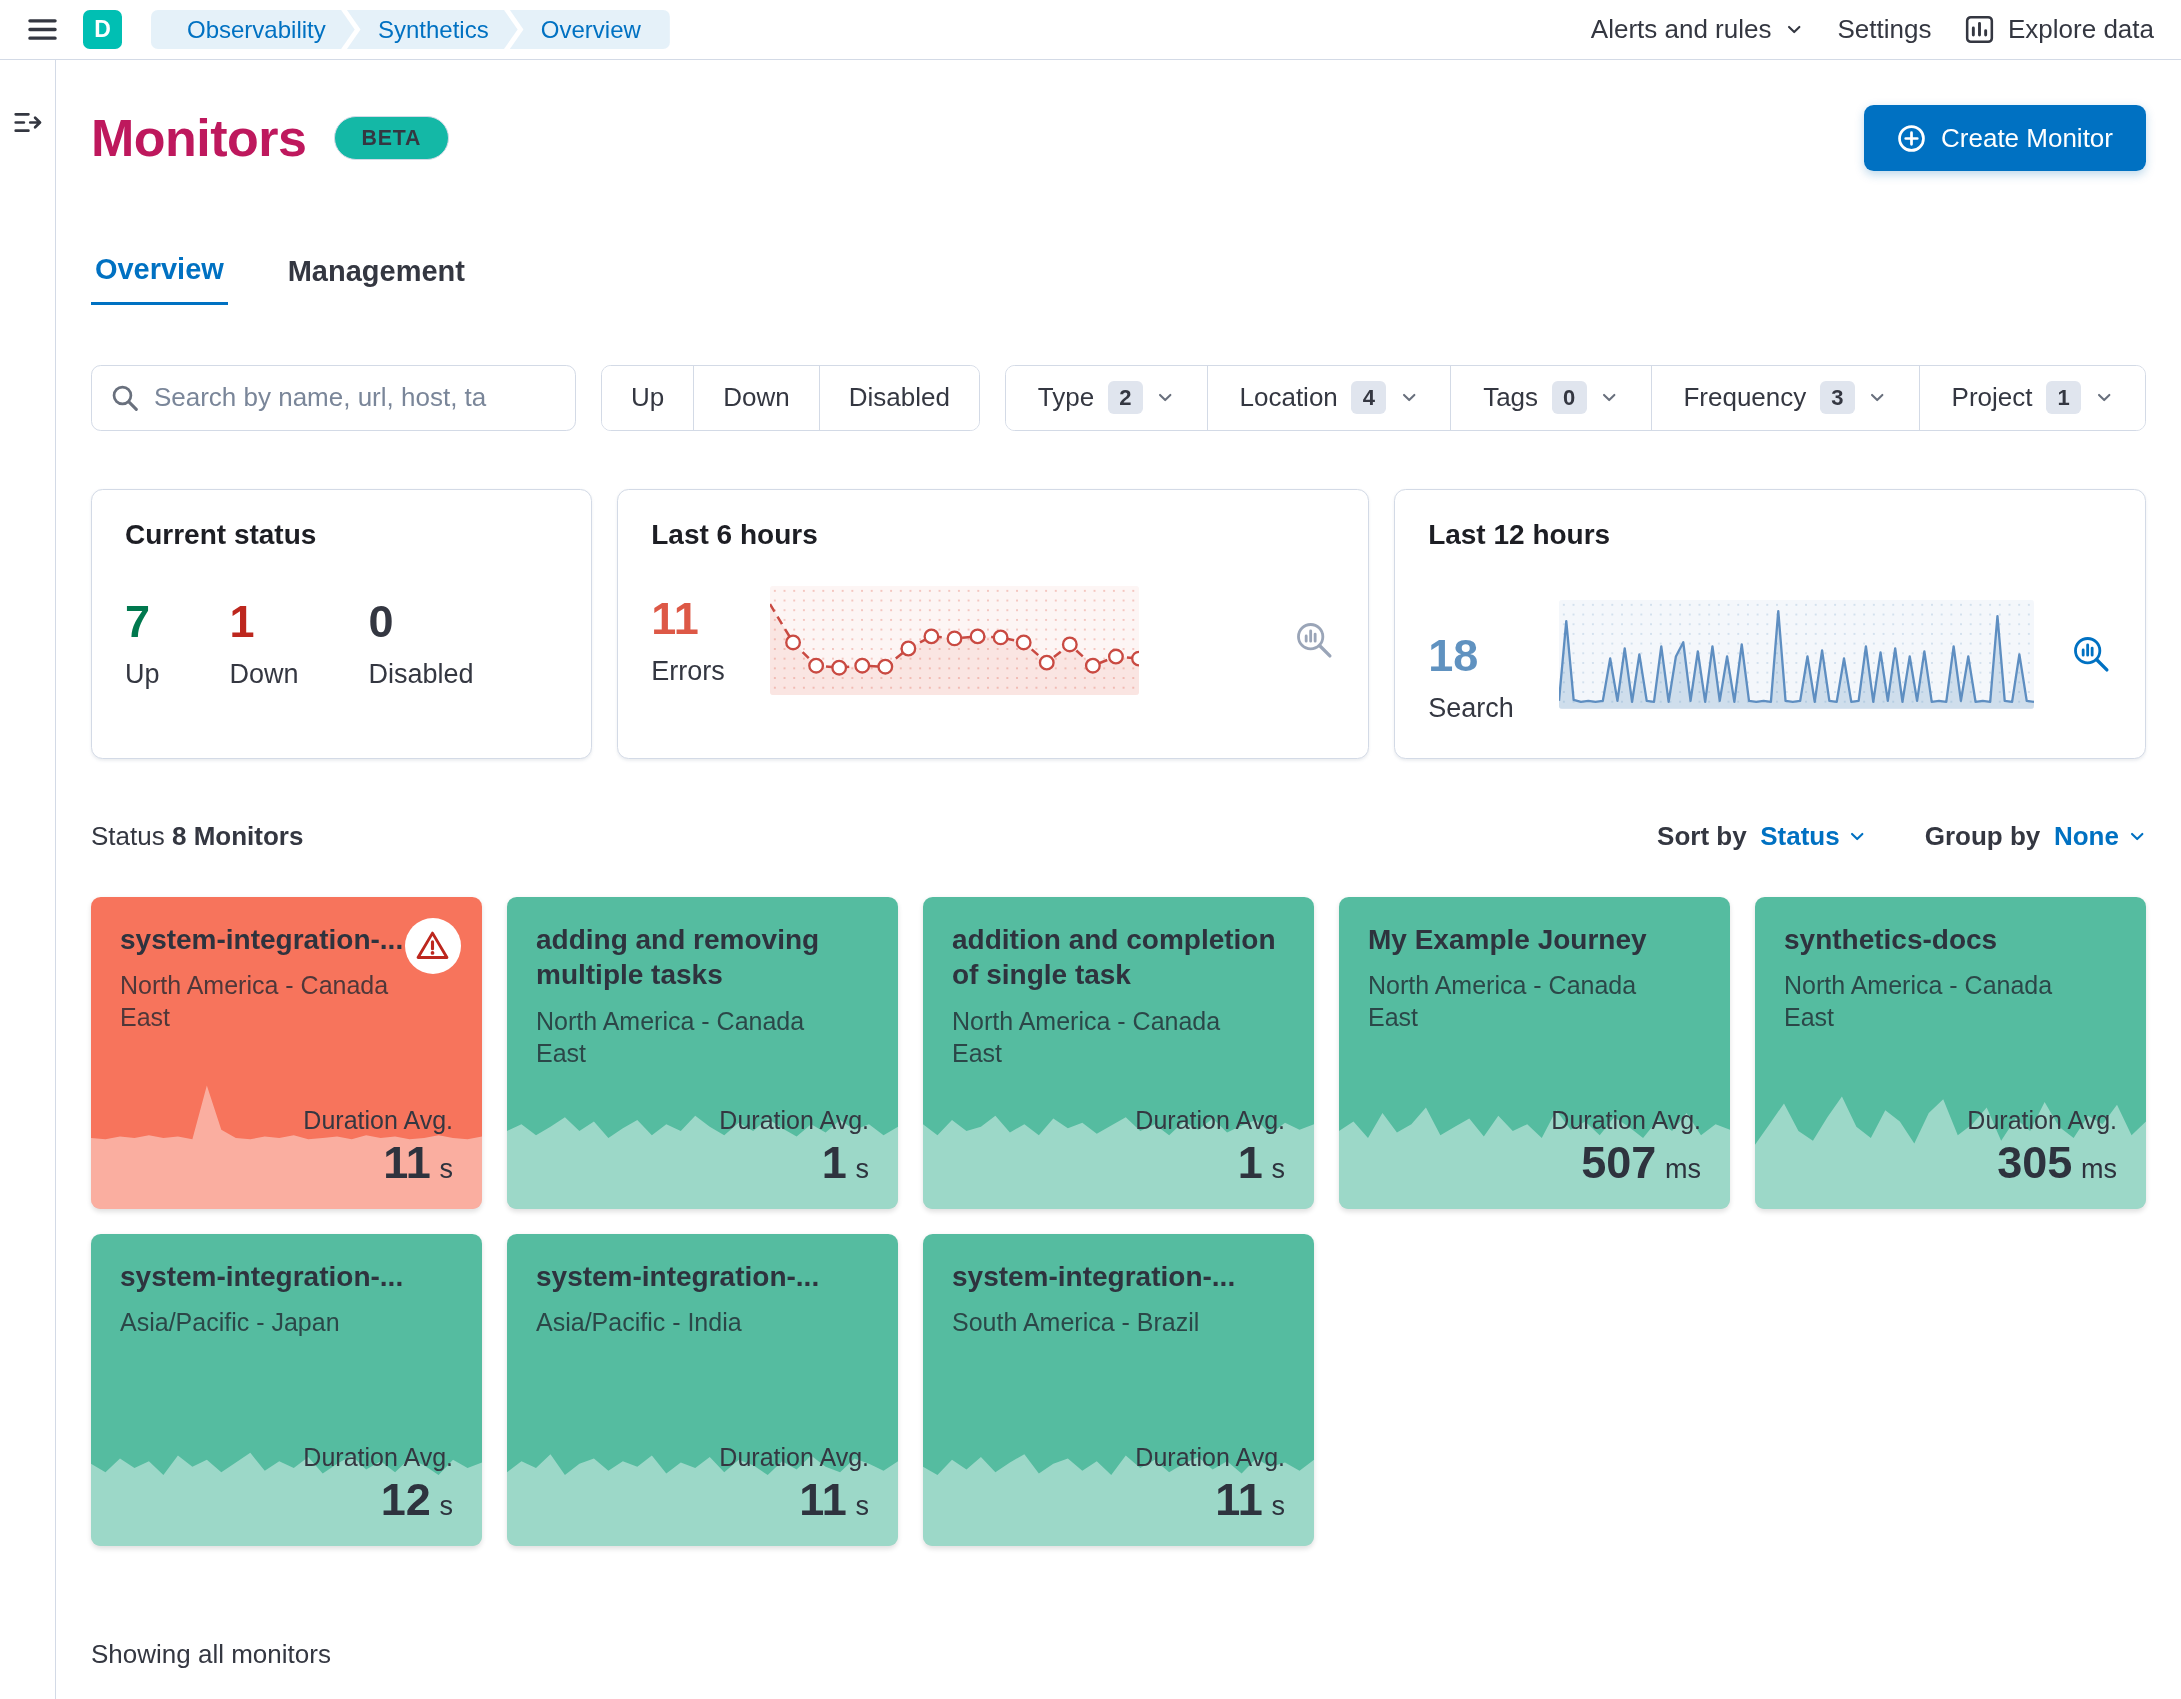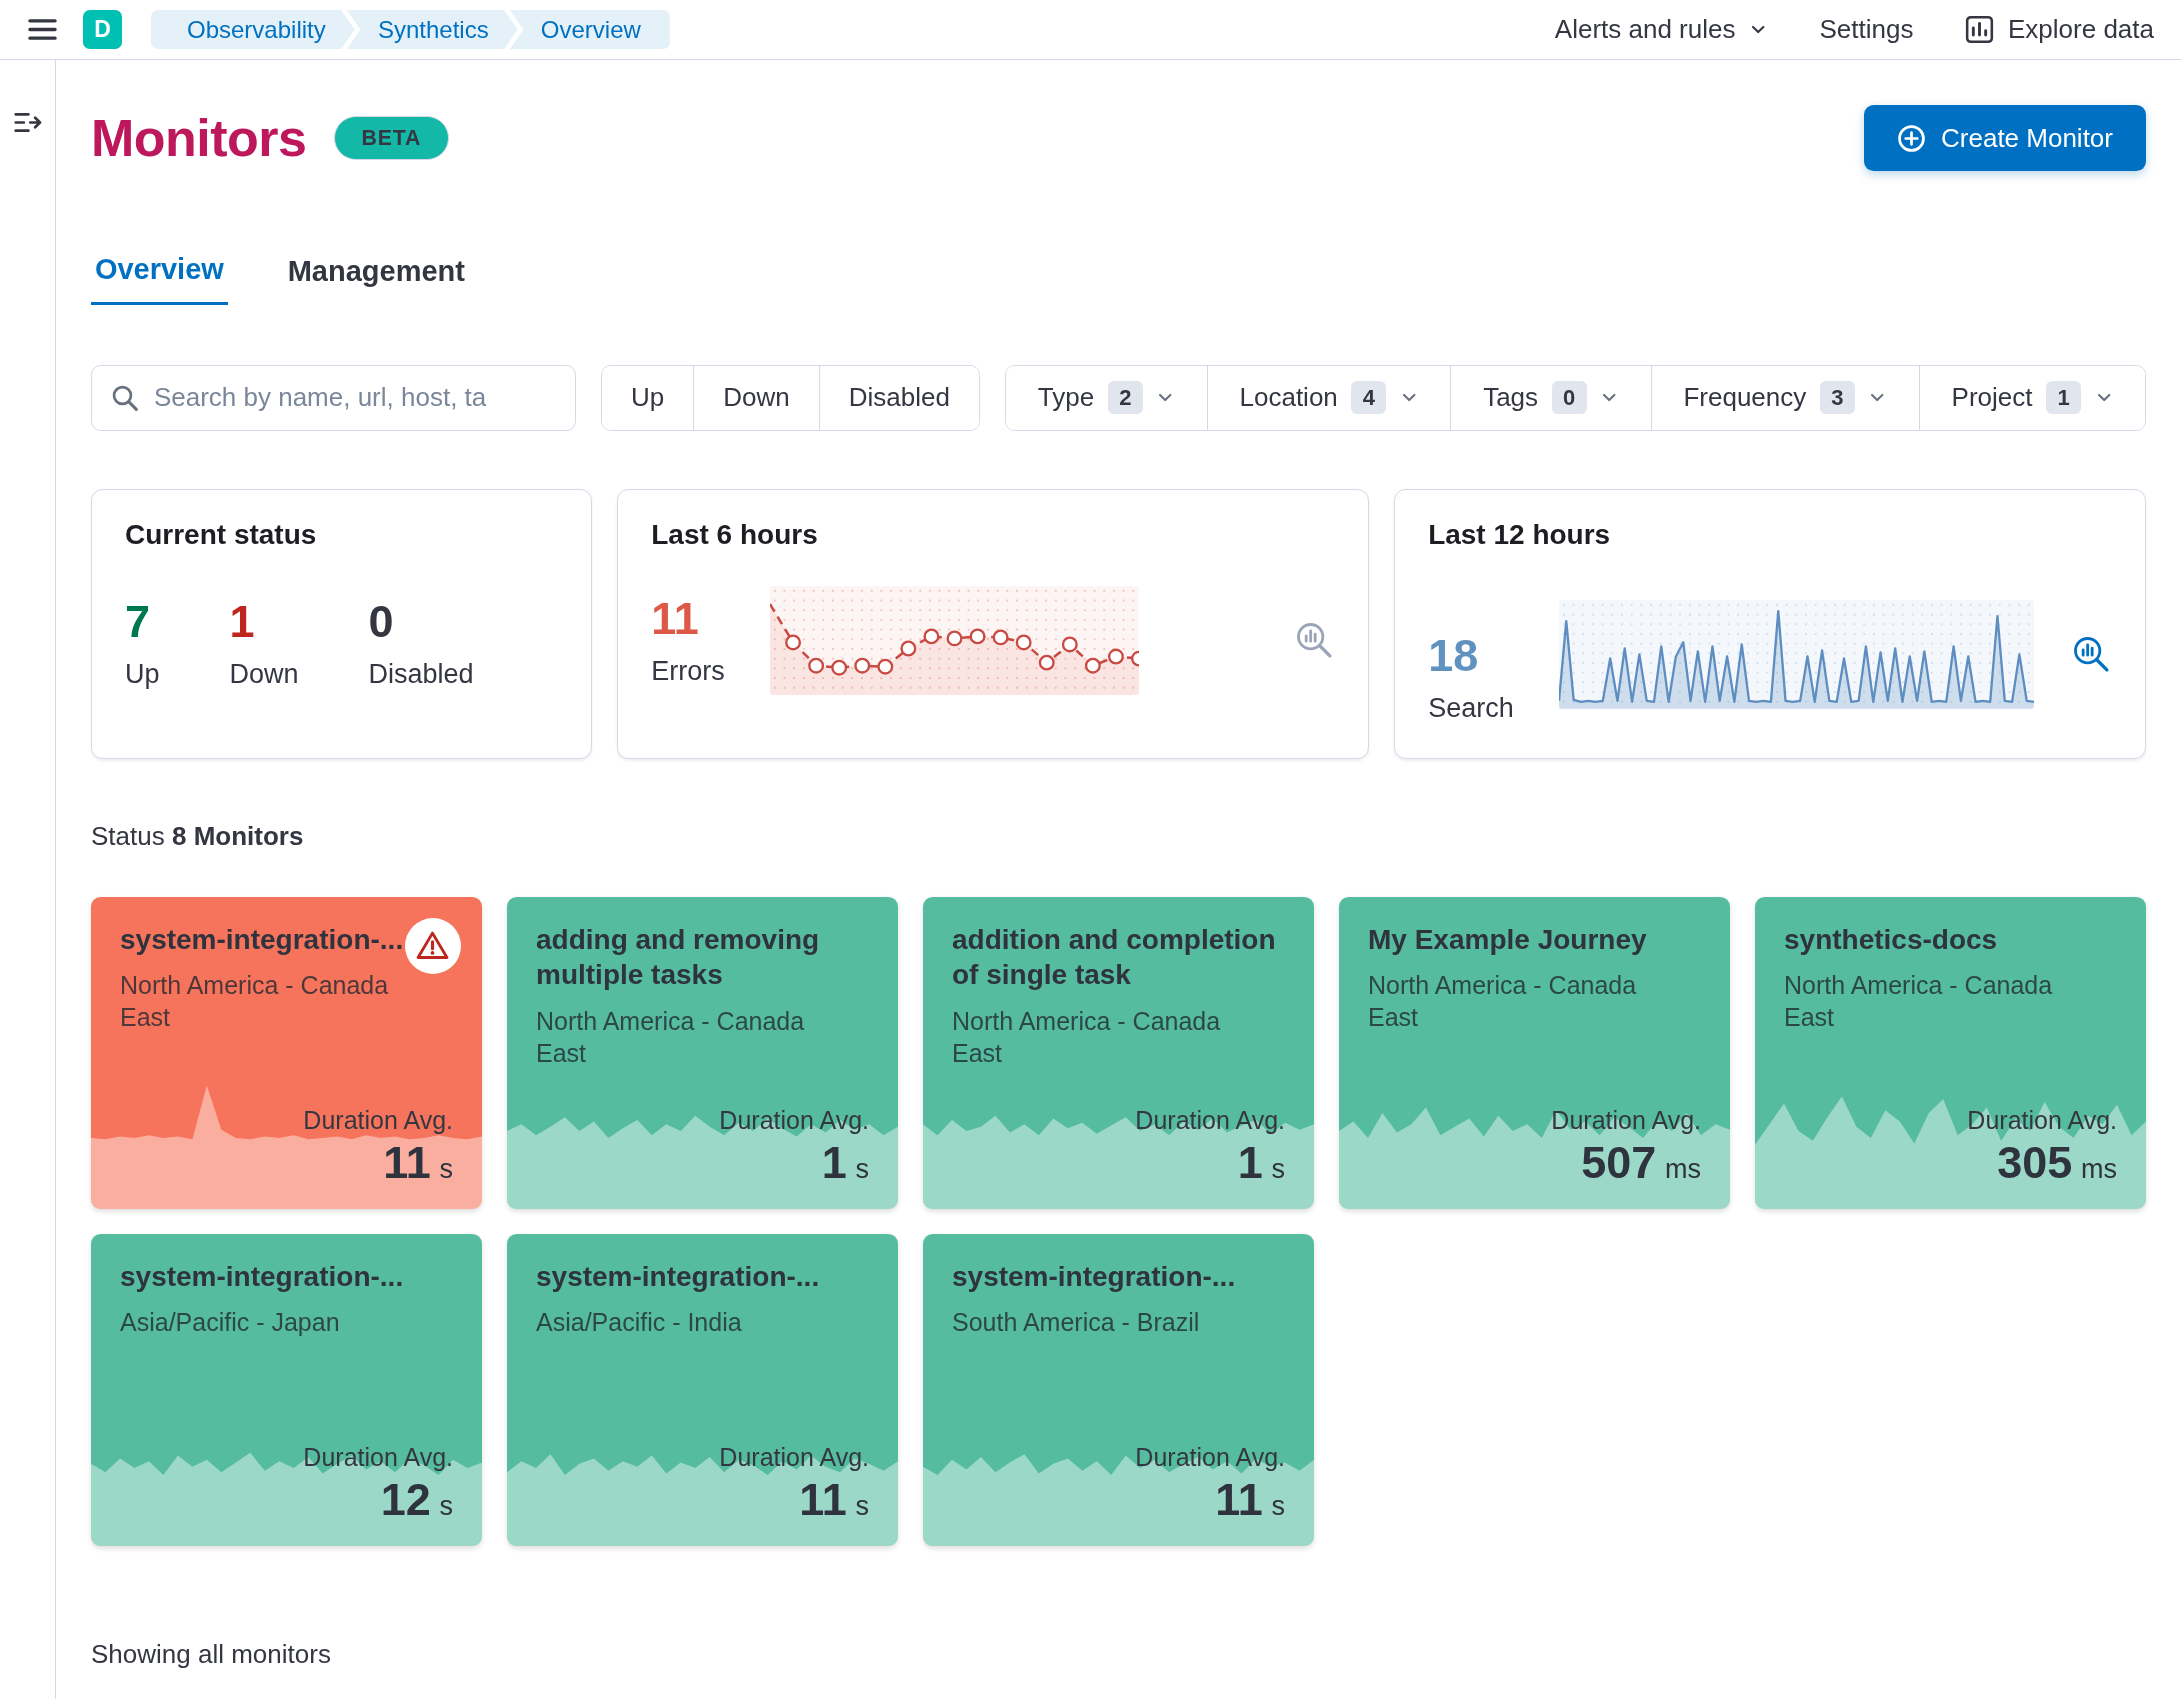--- a/index.html
+++ b/index.html
@@ -15,21 +15,21 @@
     color:#fff; font-weight:700; font-size:23px; display:flex; align-items:center; justify-content:center; cursor:pointer; }
   .breadcrumbs { display:flex; align-items:center; margin-left:29px; }
   .crumb { height:39px; display:flex; align-items:center; background:rgba(0,113,194,0.10);
     color:var(--primary,#0071C2); font-size:24px; padding:0 29px 0 31px; cursor:pointer; }
   .crumb.first { border-radius:6.8px 0 0 6.8px; padding-left:36px;
     clip-path: polygon(0 0, calc(100% - 13.6px) 0, 100% 50%, calc(100% - 13.6px) 100%, 0 100%); }
   .crumb.mid { margin-left:-7.8px;
     clip-path: polygon(0 0, calc(100% - 13.6px) 0, 100% 50%, calc(100% - 13.6px) 100%, 0 100%, 13.6px 50%); }
   .crumb.last { margin-left:-7.8px; border-radius:0 6.8px 6.8px 0; cursor:default;
     clip-path: polygon(0 0, 100% 0, 100% 100%, 0 100%, 13.6px 50%); }
-  .tb-right { margin-left:auto; display:flex; align-items:center; gap:52px; font-size:26px; }
+  .tb-right { margin-left:auto; display:flex; align-items:center; gap:34px; font-size:26px; }
   .tb-item { display:flex; align-items:center; gap:13.6px; background:none; border:none;
     font-size:26px; color:var(--text,#343741); cursor:pointer; font-family:inherit; }
 
   
   .app { display:flex; height:1639px; }
   .rail { width:56px; border-right:1px solid var(--border,#D3DAE6); padding-top:43px;
     display:flex; justify-content:center; flex:0 0 56px; }
   main { flex:1; padding:0 35px; overflow:hidden; }
 
   
@@ -317,20 +317,40 @@
           </button>
         </div>
       </section>
     </div>
 
     <div class="list-header">
       <div class="showing">
         <span>Status</span>
         <b>8 Monitors</b>
       </div>
+      <div class="sort-controls">
+        <button class="control">
+          <span class="lbl">Sort by</span>
+          <span class="val">
+            <span>Status</span>
+            <svg class="chev blue" viewBox="0 0 16 16">
+                <path d="M3.5 6l4.5 4.5L12.5 6" fill="none" stroke="currentColor" stroke-width="1.8" stroke-linecap="round" stroke-linejoin="round"></path>
+              </svg>
+          </span>
+        </button>
+        <button class="control">
+          <span class="lbl">Group by</span>
+          <span class="val">
+            <span>None</span>
+            <svg class="chev blue" viewBox="0 0 16 16">
+                <path d="M3.5 6l4.5 4.5L12.5 6" fill="none" stroke="currentColor" stroke-width="1.8" stroke-linecap="round" stroke-linejoin="round"></path>
+              </svg>
+          </span>
+        </button>
+      </div>
     </div>
 
     <div class="cards">
 
       <article class="monitor-card" data-status="down">
         <svg class="card-spark" viewBox="0 0 511 150" preserveAspectRatio="none">
             <polygon points="0.0,77.0 18.9,78.4 37.9,75.6 56.8,77.0 75.7,74.2 94.6,77.0 113.6,75.6 132.5,78.4 151.4,23.0 170.3,68.5 189.3,77.0 208.2,78.4 227.1,75.6 246.0,77.0 265.0,74.2 283.9,78.4 302.8,77.0 321.7,75.6 340.7,78.4 359.6,74.2 378.5,77.0 397.4,75.6 416.4,78.4 435.3,77.0 454.2,74.2 473.1,77.0 492.1,78.4 511.0,75.6 511,150 0,150" class="sp-fill"></polygon>
           </svg>
         <h3 class="card-title">system-integration-...</h3>
         <p class="card-loc">North America - Canada East</p>

